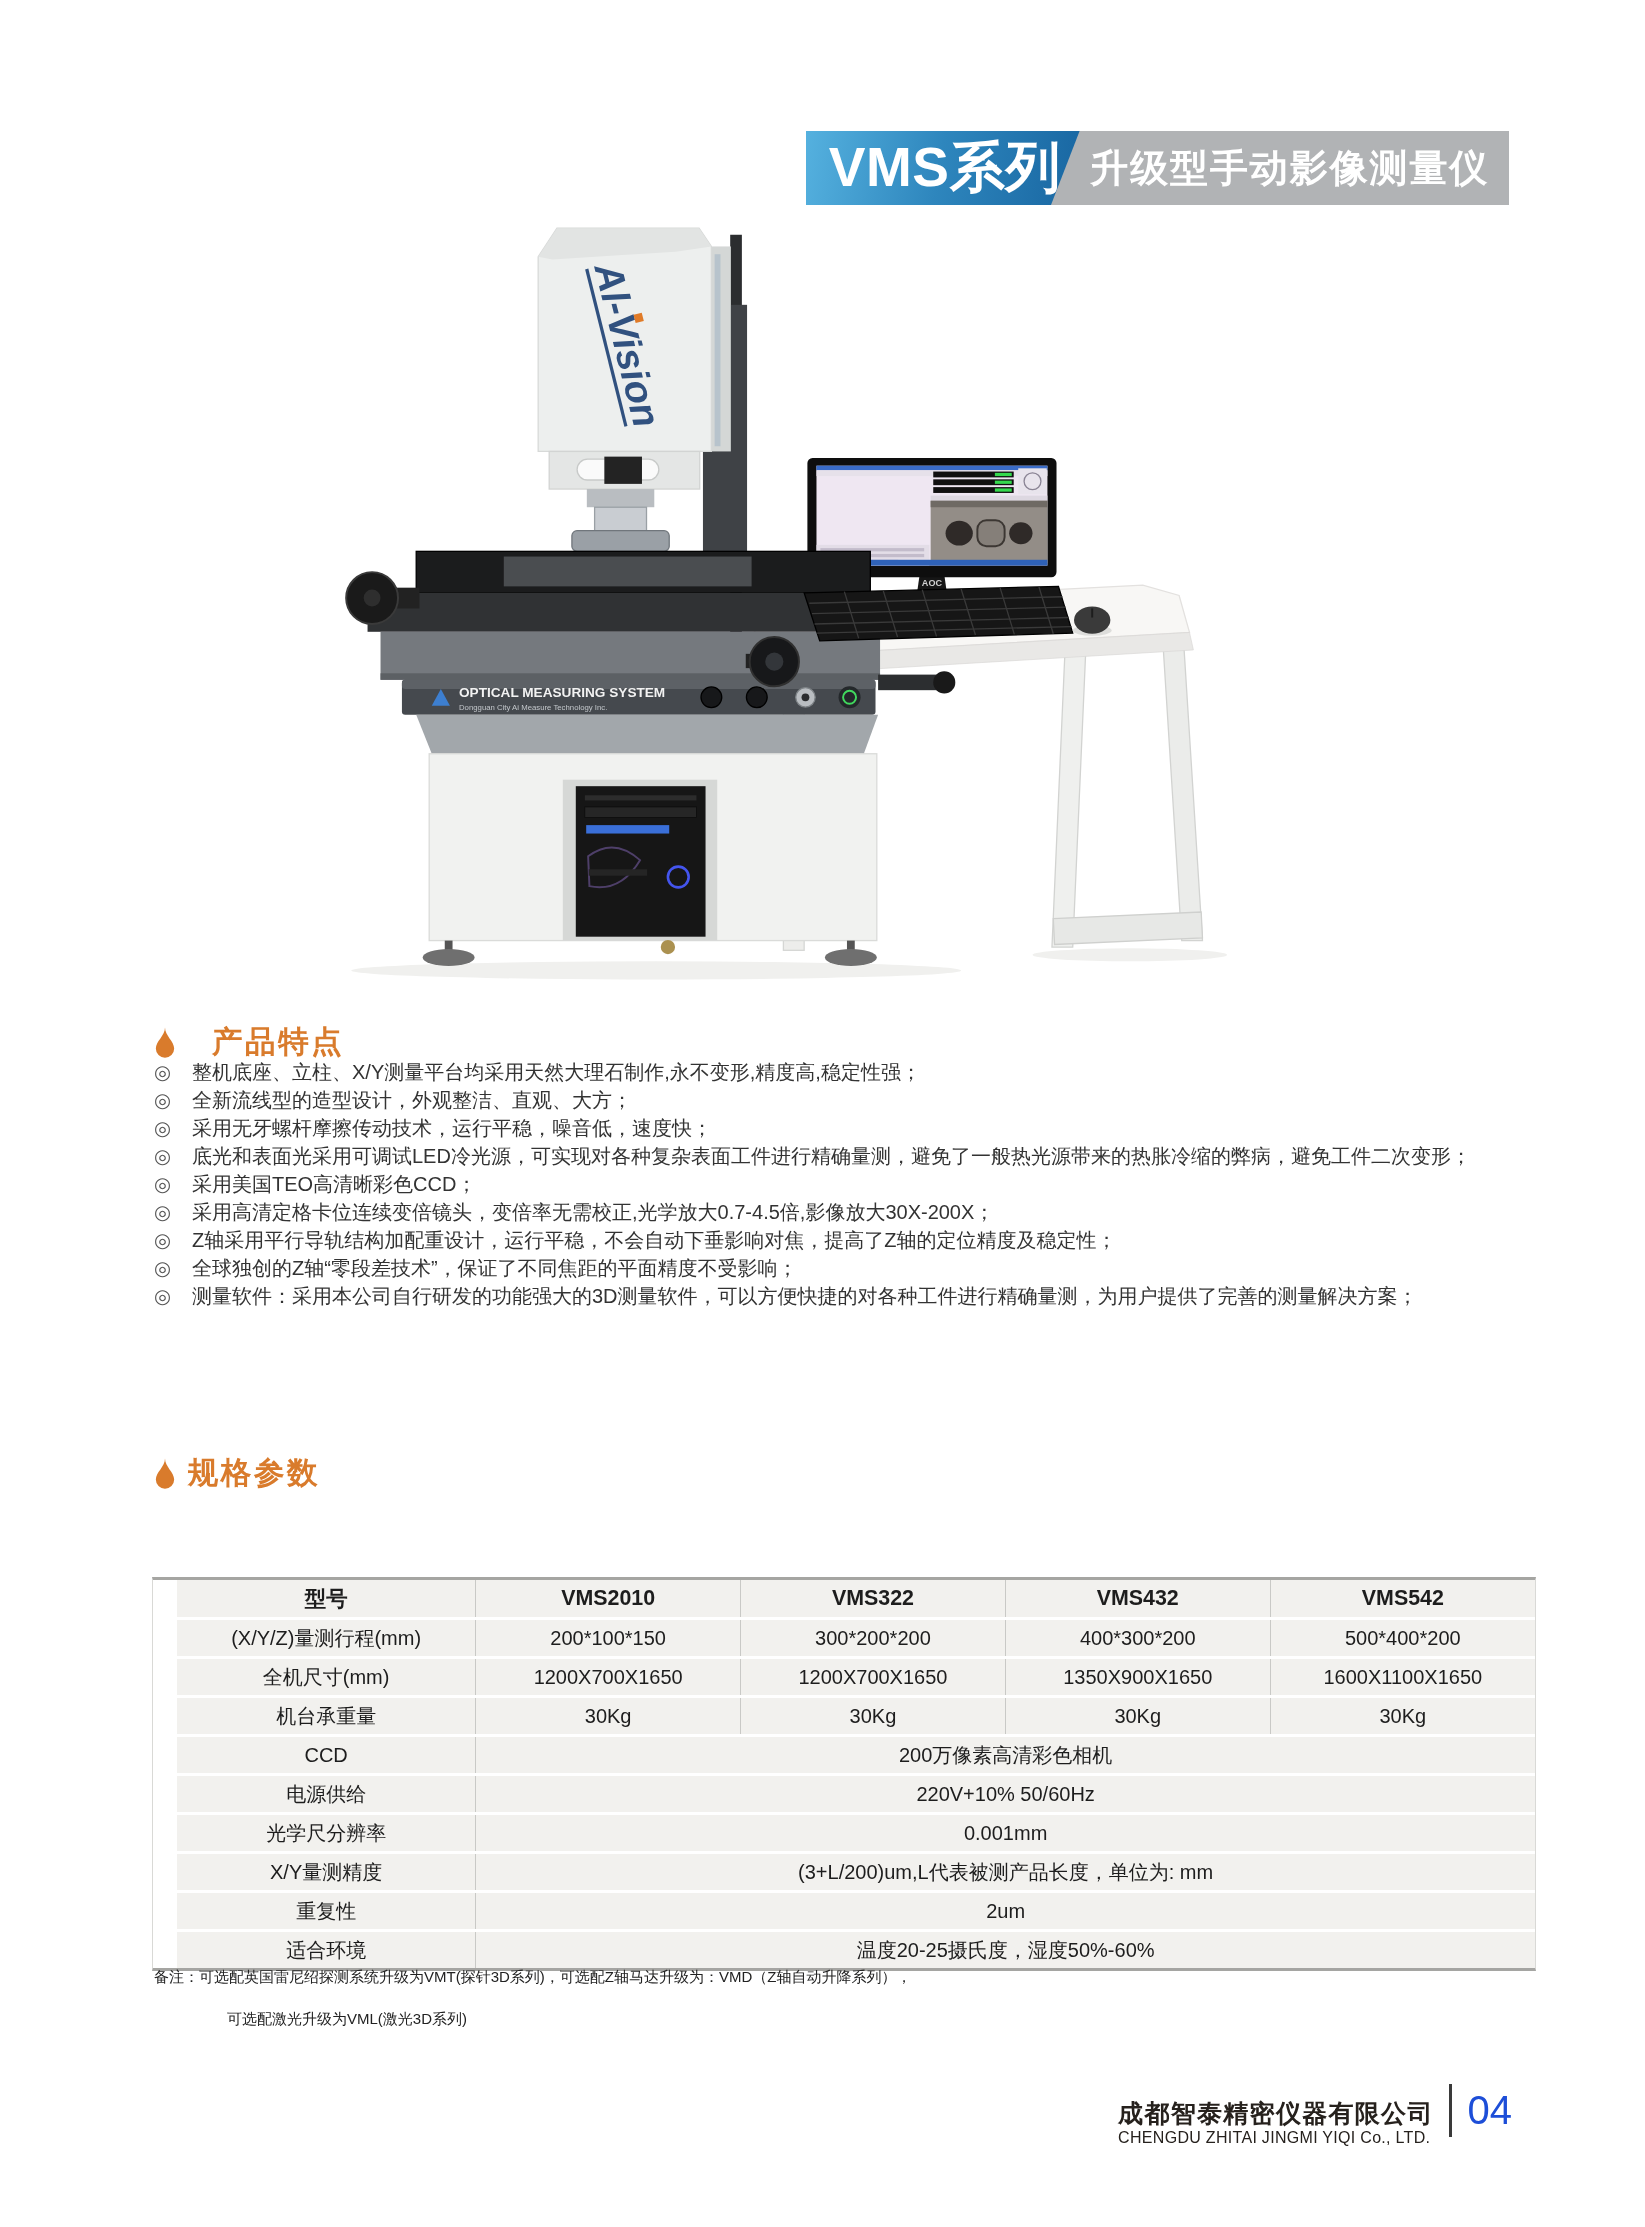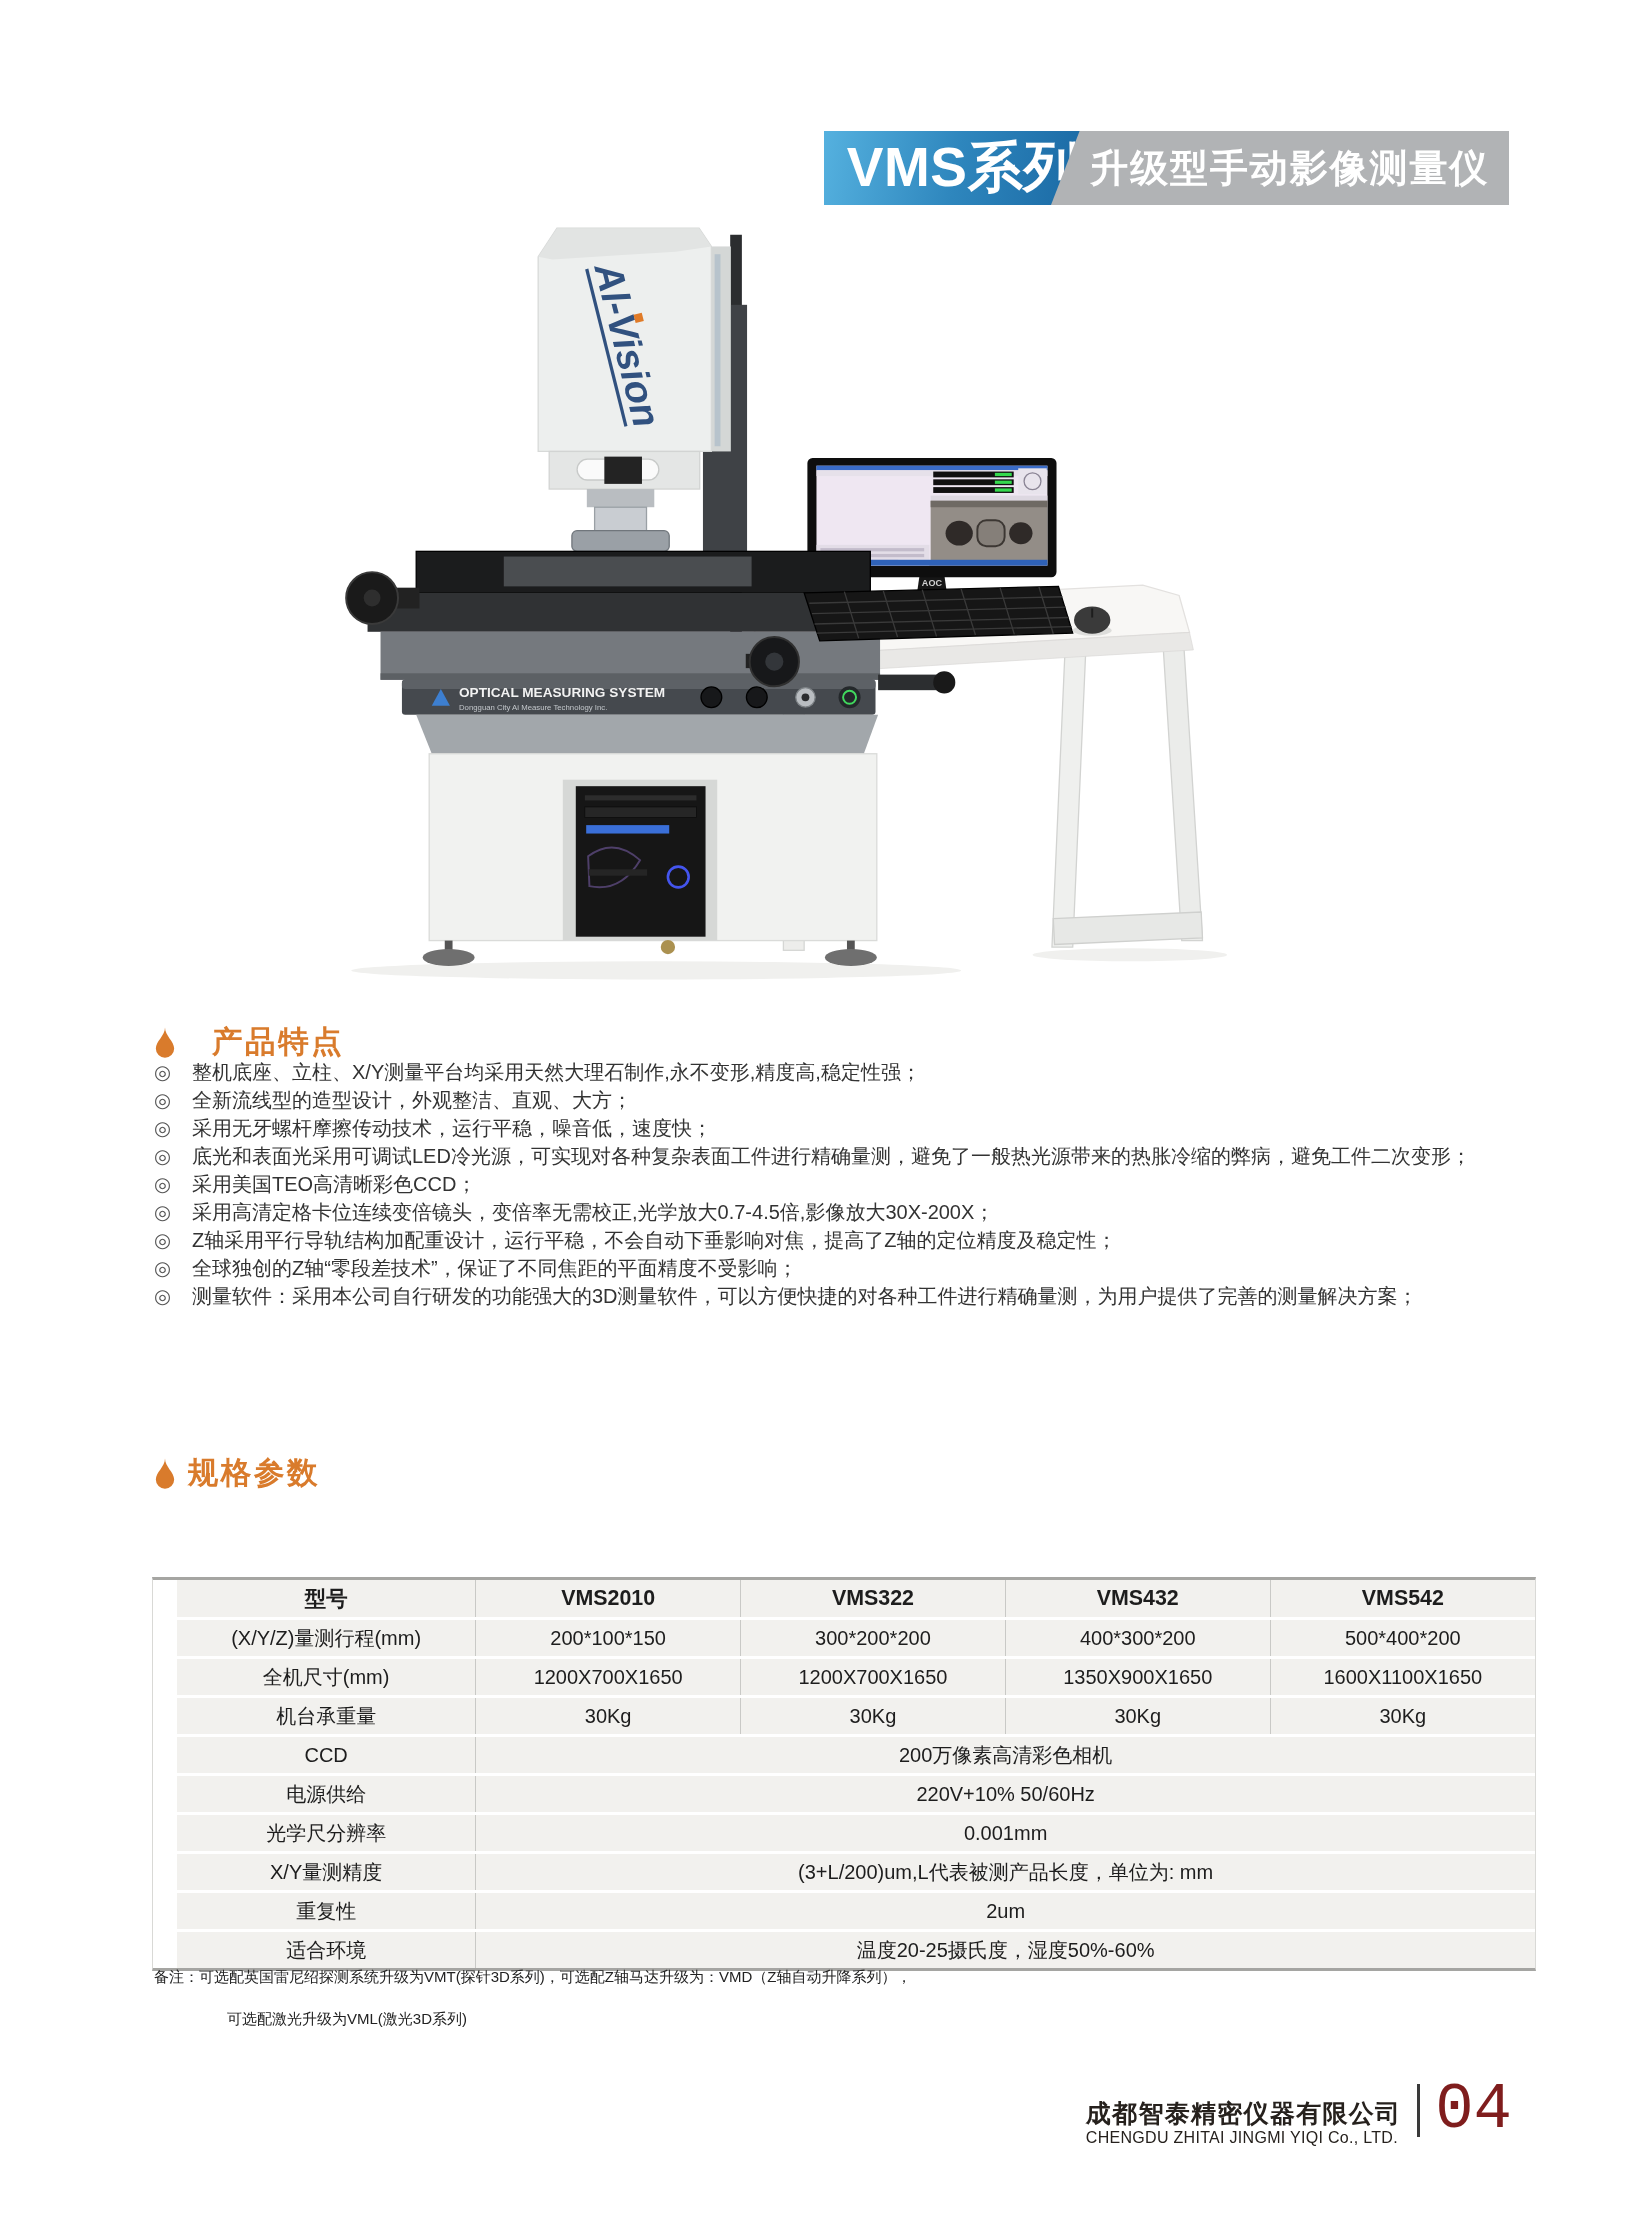--- a/index.html
+++ b/index.html
@@ -1,19 +1,19 @@
 <!DOCTYPE html>
 <html style="font-size:10.4px"><head>
 <meta charset="utf-8">
 <style>
   html,body{margin:0;padding:0;background:#ffffff;}
   .page{position:relative;width:1646px;height:2227px;background:#ffffff;overflow:hidden;
         font-family:"Liberation Sans","DejaVu Sans",sans-serif;color:#222;}
   
-  .badge-blue{position:absolute;left:824px;top:131px;width:297px;height:74px;
+  .badge-blue{position:absolute;left:806px;top:131px;width:297px;height:74px;
     background:linear-gradient(100deg,#55b1df 0%,#2e86bd 45%,#15619d 100%);
     clip-path:polygon(0 0,100% 0,calc(100% - 28.6px) 100%,0 100%);
     display:flex;align-items:flex-start;justify-content:center;}
   .badge-blue span{color:#fff;font-size:55px;font-weight:bold;letter-spacing:0.6px;padding-right:19.5px;}
   .badge-gray{position:absolute;left:1051px;top:131px;width:458px;height:74px;background:#b1b3b5;
     clip-path:polygon(28.6px 0,100% 0,100% 100%,0 100%);
     display:flex;align-items:center;justify-content:center;}
   .badge-gray span{color:#fff;font-size:38px;font-weight:bold;letter-spacing:1.9px;padding-left:19.5px;}
   
   .sec-title{position:absolute;display:flex;align-items:center;gap:11.7px;}
@@ -39,21 +39,21 @@
   
   .note{position:absolute;left:154px;top:1956px;width:1369px;font-size:15px;color:#222;}
   .note div{line-height:42px;white-space:nowrap;}
   .note .l2{padding-left:73px;}
   
   .footer{position:absolute;right:134px;top:2074px;display:flex;align-items:center;gap:15.6px;}
   .footer .co{text-align:left;margin-top:24px;}
   .footer .cn{font-size:25px;font-weight:bold;color:#26211d;letter-spacing:1.3px;line-height:30px;}
   .footer .en{font-size:16px;color:#26211d;letter-spacing:0.3px;line-height:19.5px;}
   .footer .bar{width:2.6px;height:53px;background:#3a3a3a;}
-  .footer .pg{font-size:64px;color:#7f1d1d;line-height:53px;font-family:Liberation Mono, monospace;}
+  .footer .pg{font-size:40px;color:#1d4ed8;line-height:53px;}
   
   .photo{position:absolute;left:325px;top:214px;width:909px;height:772px;}
 </style>
 </head>
 <body>
 
 <div class="page">
 
   <div class="badge-blue">
     <span>VMS系列</span>

